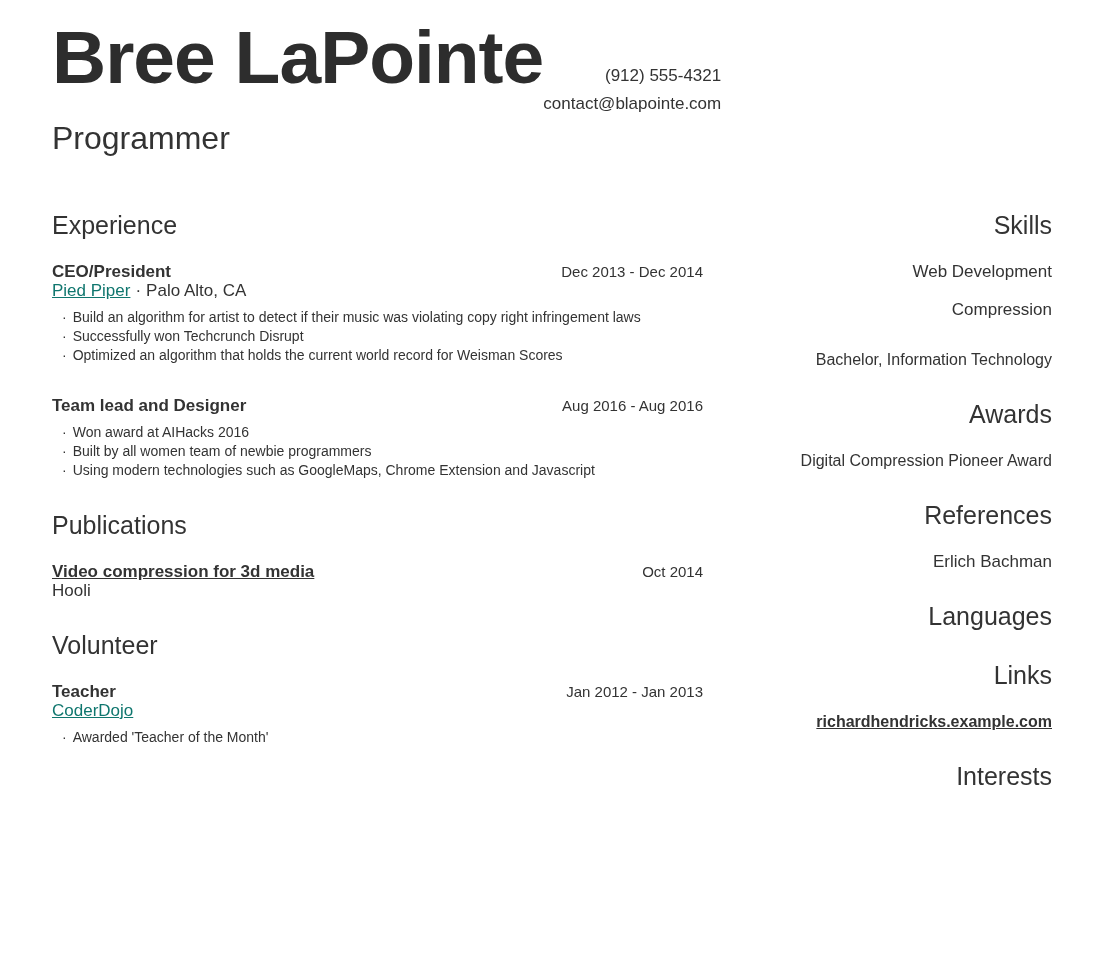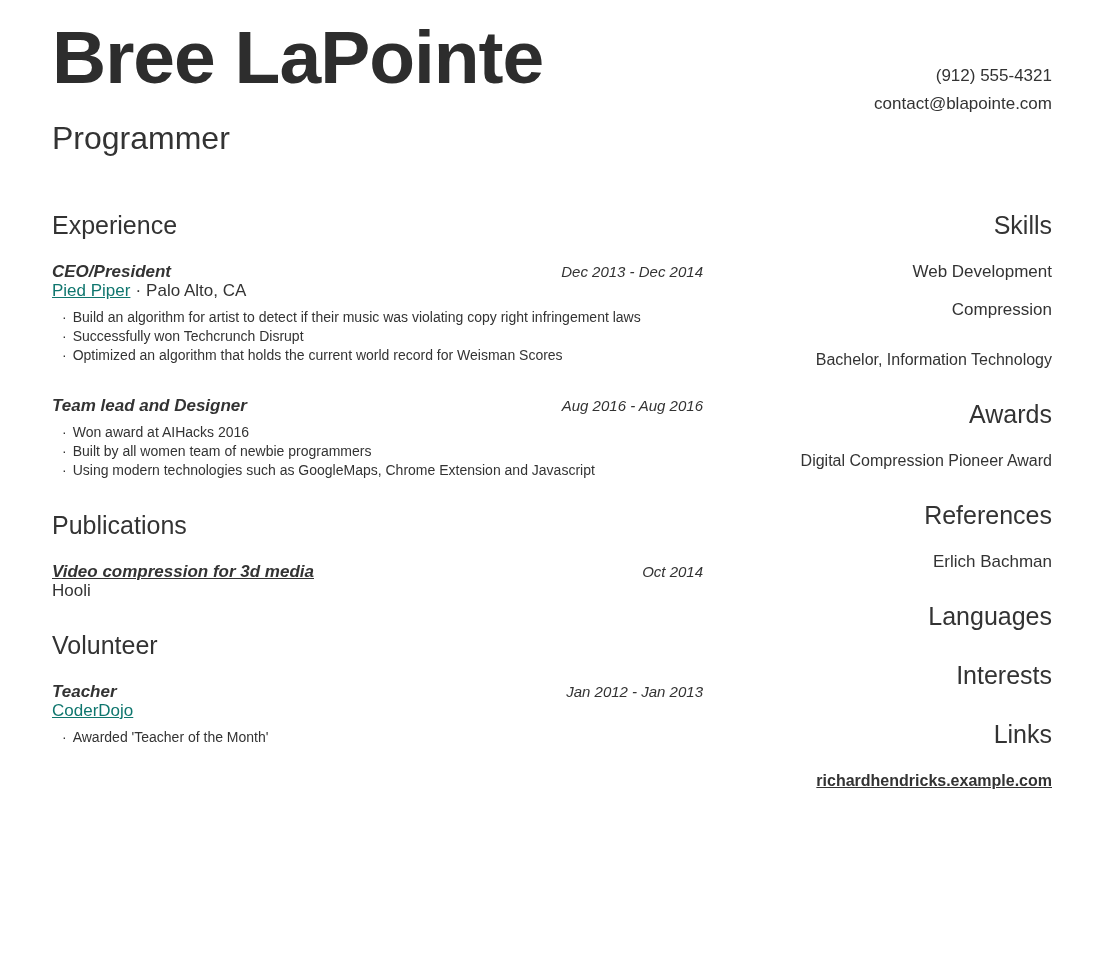--- a/index.html
+++ b/index.html
@@ -8,21 +8,21 @@
     width: 1104px;
     height: 963px;
     background: #ffffff;
     color: #333333;
     font-family: "Liberation Sans", "DejaVu Sans", sans-serif;
     overflow: hidden;
   }
   .page { padding: 14px 52px 0 52px; }
 
   
-  .header { display: flex; justify-content: space-between; }
+  .header { display: flex; }
   .identity h1 {
     margin: 0;
     font-size: 75px;
     font-weight: bold;
     line-height: 86px;
     color: #2d2d2d;
     letter-spacing: -1px;
     white-space: nowrap;
   }
   .role {
@@ -54,21 +54,20 @@
   }
   section { margin-bottom: 31px; }
 
   
   .entry { margin-bottom: 19px; }
   .entry-title-row {
     display: flex;
     justify-content: space-between;
     align-items: baseline;
     line-height: 19px;
-    font-style: italic;
   }
   .entry-title { font-size: 17px; font-weight: bold; }
   .entry-title.underline { text-decoration: underline; }
   .entry-date { font-size: 15px; white-space: nowrap; }
   .org-line { font-size: 17px; line-height: 19px; }
   .org-link { text-decoration: underline; color: #0f766e; cursor: pointer; }
   .sep { margin: 0 5px; }
 
   .bullets { margin-top: 8px; }
   .bullet {
@@ -197,24 +196,24 @@
       <section>
         <h2 class="section-heading">References</h2>
         <div class="side-item">Erlich Bachman</div>
       </section>
 
       <section>
         <h2 class="section-heading">Languages</h2>
       </section>
 
       <section>
-        <h2 class="section-heading">Interests</h2>
-      </section>
-
-      <section>
         <h2 class="section-heading">Links</h2>
         <div class="side-item"><span class="side-link">richardhendricks.example.com</span></div>
       </section>
 
+      <section>
+        <h2 class="section-heading">Interests</h2>
+      </section>
+
     </aside>
 
   </main>
 </div>
 
 </body></html>

